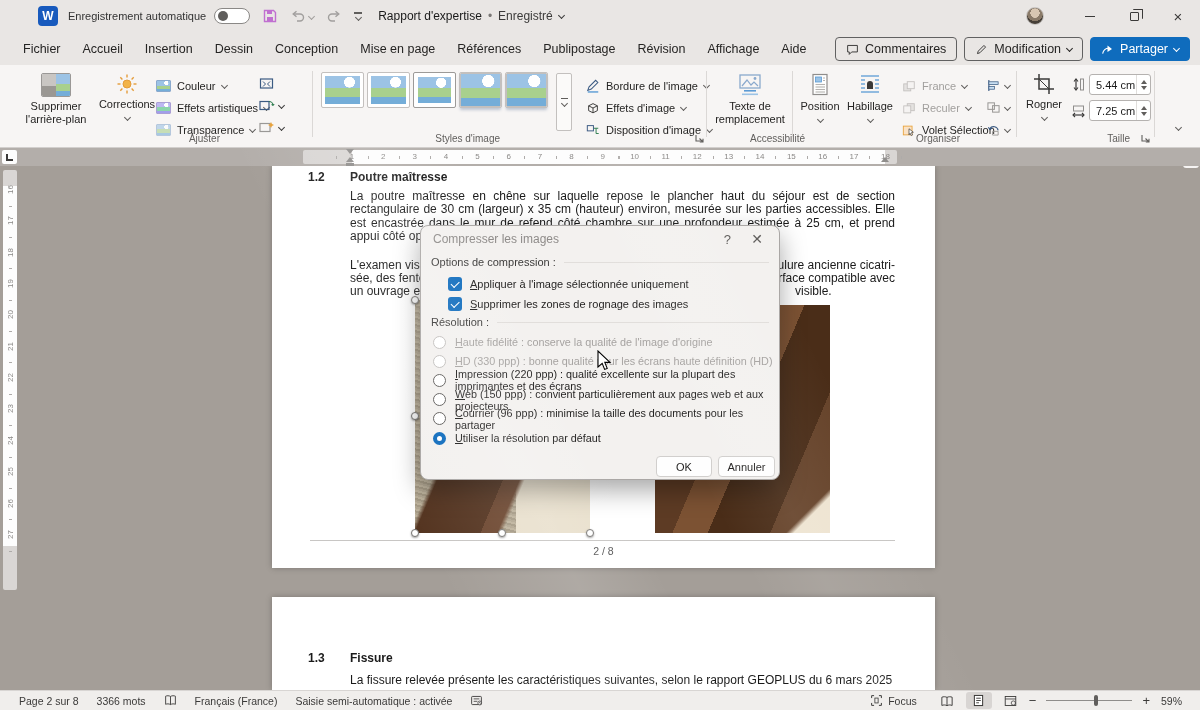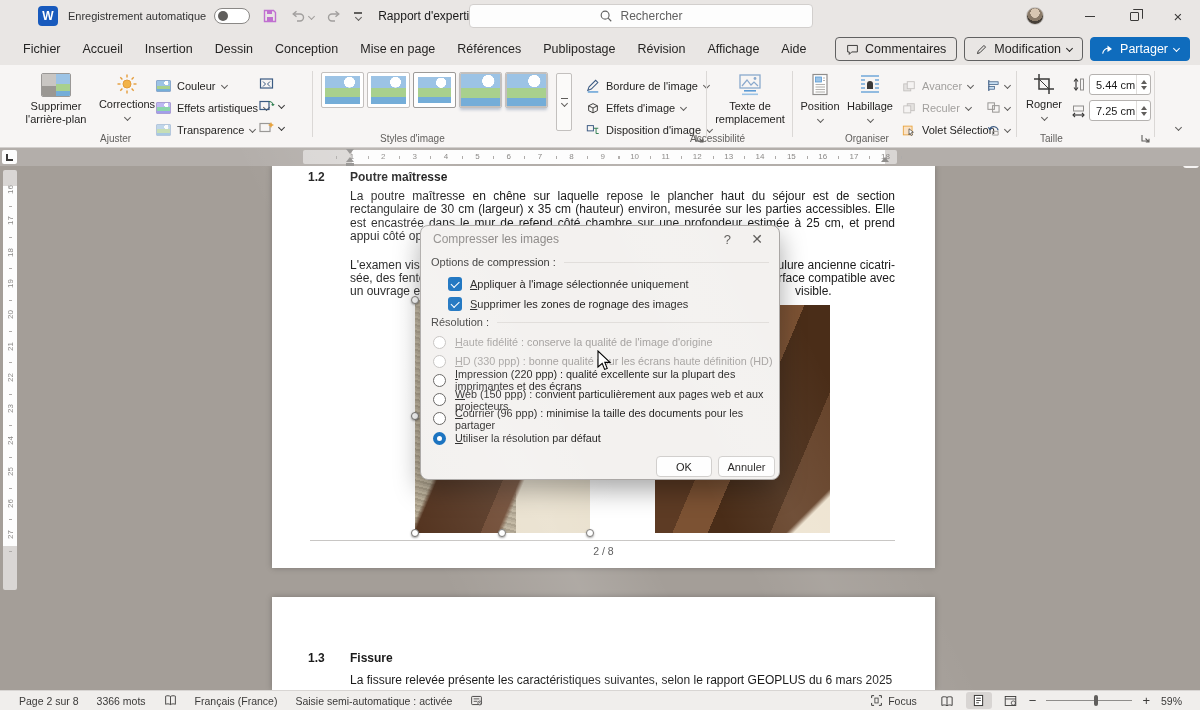--- a/index.html
+++ b/index.html
@@ -40,21 +40,21 @@
   .tab{position:relative;padding:7px 11px 9px;font-size:12.5px;color:#252423;cursor:default;}
   .tab.active{color:#185abd;}
   .tab.active::after{content:"";position:absolute;left:9px;right:9px;bottom:0;height:3px;border-radius:2px;background:#185abd;}
   .menu-right{position:absolute;right:10px;bottom:4px;display:flex;gap:7px;align-items:center;}
   .mr-btn{display:flex;align-items:center;gap:6px;padding:4px 10px;font-size:12.5px;border:1px solid #616161;border-radius:4px;background:transparent;color:#252423;}
   .mr-btn .chev{margin-top:-2px;}
   .mr-btn.share{background:#0f6cbd;border-color:#0f6cbd;color:#fff;}
   
   .ribbon{position:absolute;top:65px;left:0;width:1200px;height:83px;background:#f7f5f4;border-bottom:1px solid #d2cfcd;}
   .rdiv{position:absolute;top:6px;height:66px;width:1px;background:#dbd8d6;}
-  .grouplabel{position:absolute;top:68px;font-size:10px;color:#605e5c;text-align:left;}
+  .grouplabel{position:absolute;top:68px;font-size:10px;color:#605e5c;text-align:right;}
   .bigbtn{position:absolute;top:4px;display:flex;flex-direction:column;align-items:center;gap:3px;font-size:11px;color:#252423;text-align:center;padding-top:4px;border-radius:4px;line-height:1.15;white-space:pre-line;}
   .bigbtn .chev{color:#605e5c;margin-top:1px;}
   .mrow{position:absolute;display:flex;align-items:center;gap:6px;height:22px;font-size:11px;color:#252423;padding:0 4px;border-radius:3px;}
   .mrow .chev{color:#605e5c;margin-top:-1px;}
   .mrow.disabled, .bigbtn.disabled{color:#a19f9d;}
   .pic{width:15px;height:12px;border:1px solid #8aa9cd;border-radius:1px;
        background:radial-gradient(circle at 72% 22%,#fff 0 17%,transparent 18%),
        linear-gradient(180deg,#9cc3e5 0 45%,#a8d08d 45% 78%,#74add8 78%);}
   .icon-removebg{width:30px;height:24px;display:flex;border:1px solid #9a9896;border-radius:2px;overflow:hidden;}
   .icon-removebg .l{flex:1;background:linear-gradient(180deg,#c9c6c3 0 55%,#9a9793 55%);}
@@ -184,27 +184,20 @@
   <span class="tb-ic overflow-ic">
     <span class="bar"></span>
     <span class="chev"></span>
   </span>
   <div class="doc-title">
     <span>Rapport d'expertise</span>
     <span class="sep">•</span>
     <span class="status">Enregistré</span>
     <span class="chev"></span>
   </div>
-  <div class="searchbox">
-    <svg width="14" height="14" viewBox="0 0 16 16">
-        <circle cx="7" cy="7" r="4.5" fill="none" stroke="#616161" stroke-width="1.3"></circle>
-        <line x1="10.5" y1="10.5" x2="14" y2="14" stroke="#616161" stroke-width="1.3"></line>
-      </svg>
-    <span>Rechercher</span>
-  </div>
   <div class="win-cluster">
     <div class="avatar"></div>
     <div class="winbtn">
         <span class="minimize-glyph"></span>
       </div>
     <div class="winbtn">
         <span class="restore-glyph"></span>
       </div>
     <div class="winbtn">
         <span class="close-glyph">×</span>
@@ -402,21 +395,21 @@
         <path d="M8 16v-5a3 3 0 0 1 6 0v5z" fill="#3b3a39"></path>
       </svg>
     <span>Habillage</span>
     <span class="chev"></span>
   </div>
   <div class="mrow disabled" style="left:898px;top:10px;width:80px;">
     <svg width="14" height="13" viewBox="0 0 16 14">
         <rect x="2" y="4" width="8" height="8" fill="#e4e2e0" stroke="#c3c0be"></rect>
         <rect x="6" y="1.5" width="8" height="8" fill="#f5f3f2" stroke="#c3c0be"></rect>
       </svg>
-    <span>Avancer</span>
+    <span>France</span>
     <span class="chev"></span>
   </div>
   <div class="mrow disabled" style="left:898px;top:32px;width:80px;">
     <svg width="14" height="13" viewBox="0 0 16 14">
         <rect x="6" y="1.5" width="8" height="8" fill="#e4e2e0" stroke="#c3c0be"></rect>
         <rect x="2" y="4" width="8" height="8" fill="#f5f3f2" stroke="#c3c0be"></rect>
       </svg>
     <span>Reculer</span>
     <span class="chev"></span>
   </div>

